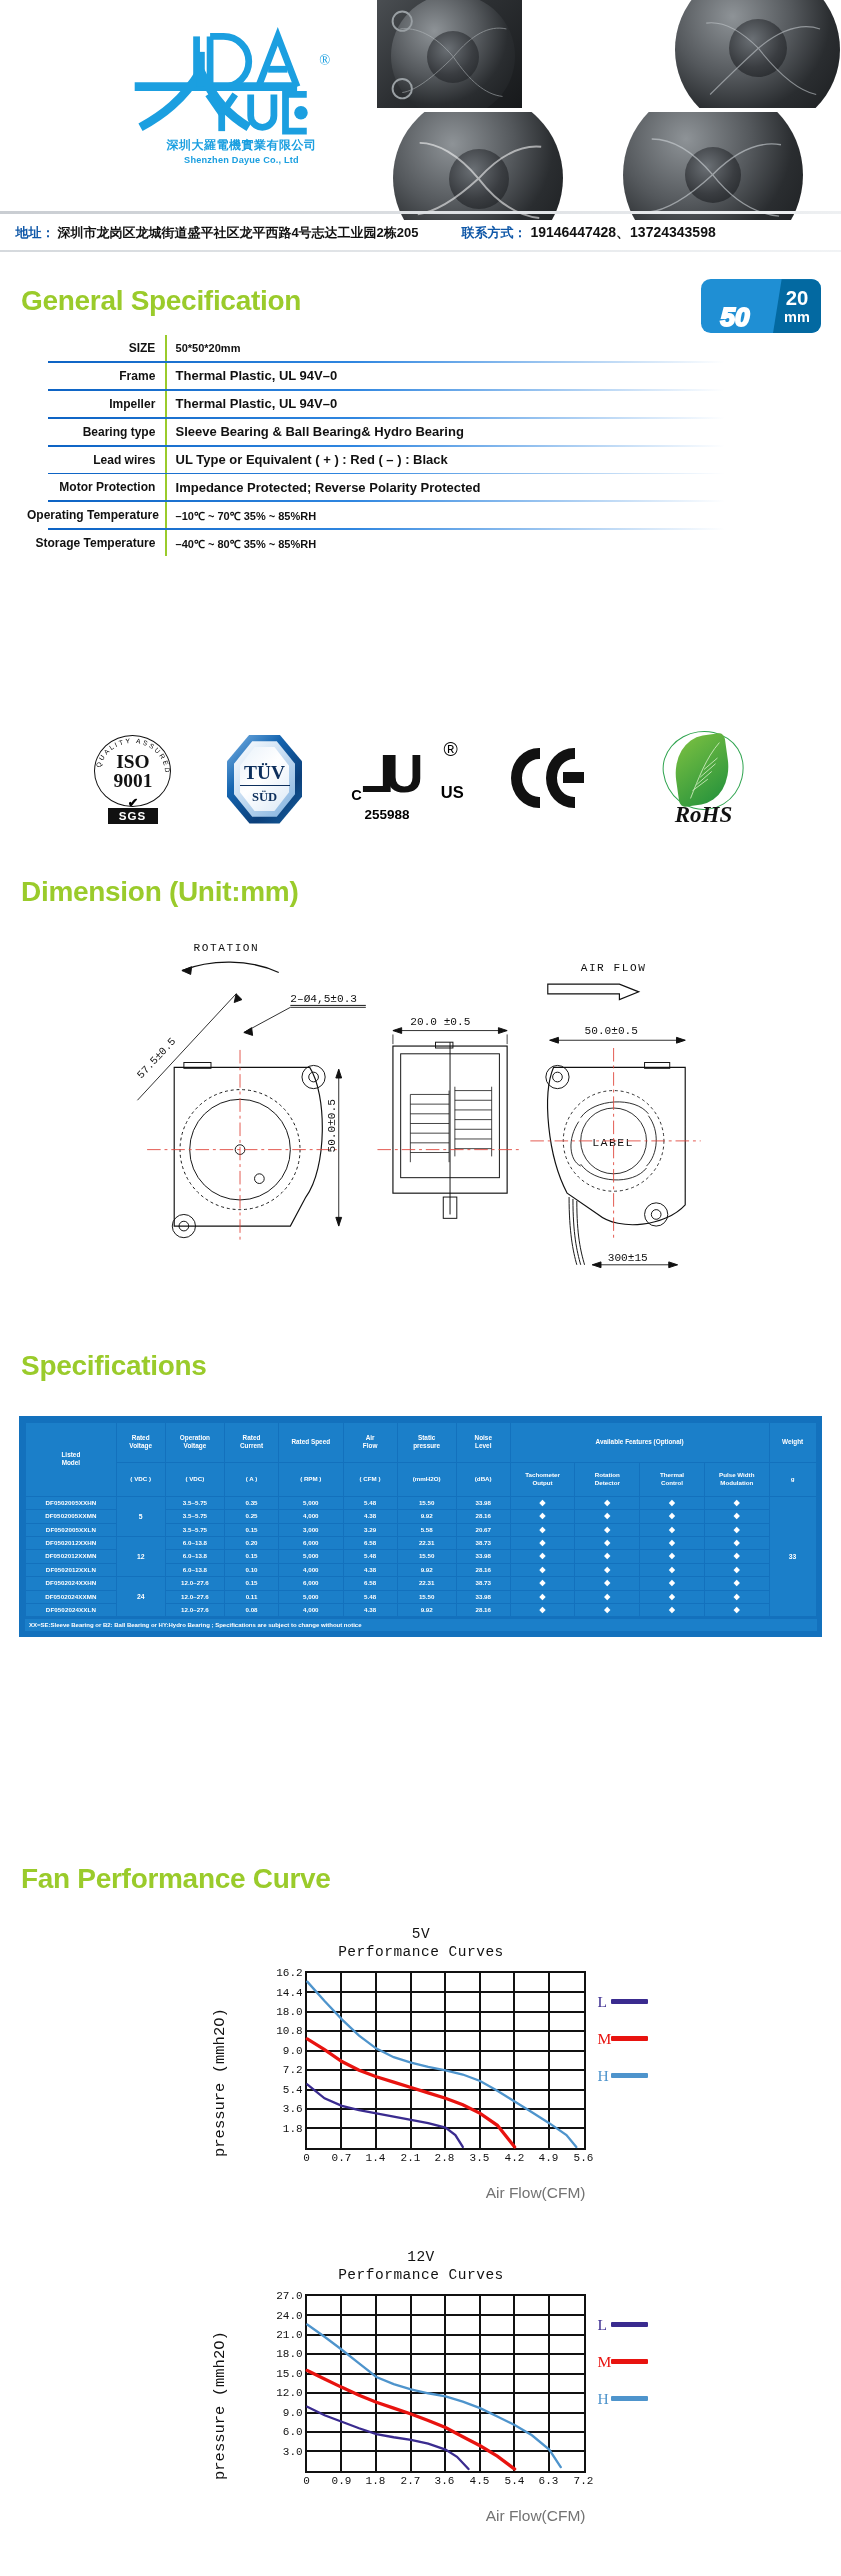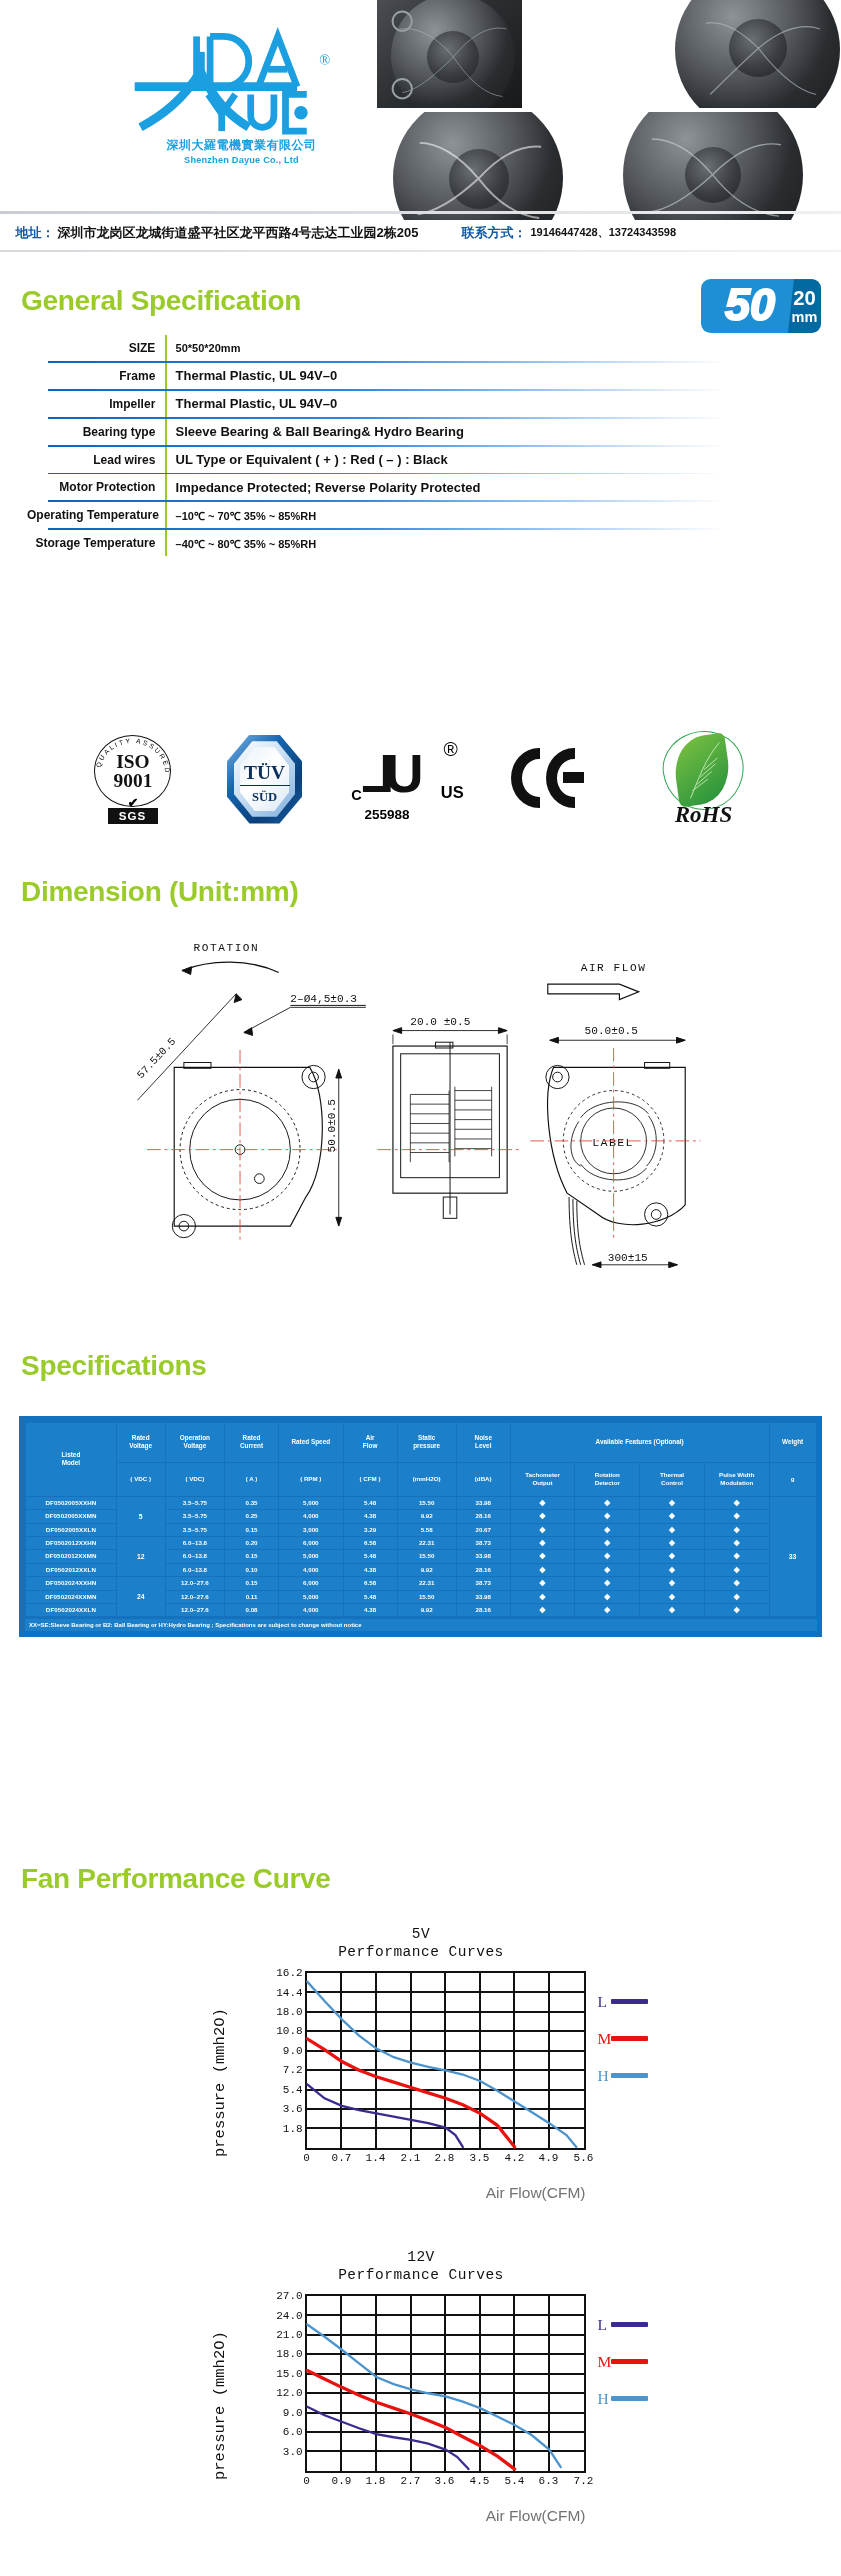--- a/index.html
+++ b/index.html
@@ -48,46 +48,45 @@
   }
 
   .addr-rule { position: absolute; left: 0; top: 211px; width: 842px; height: 2.9px; background: linear-gradient(90deg,#c9cdd2,#eef0f2); }
   .addr-bar {
     position: absolute; left: 0; top: 217px; width: 842px; height: 31px;
     display: flex; align-items: center;
   }
   .addr-label { color: #1058a8; font-weight: bold; font-size: 13px; margin-left: 15.5px; }
   .addr-text  { color: #111; font-weight: bold; font-size: 13px; margin-left: 2.9px; }
   .addr-label2 { color: #1058a8; font-weight: bold; font-size: 13px; margin-left: 43px; }
-  .addr-text2 { color: #111; font-weight: bold; font-size: 11px; margin-left: 3.9px; }
+  .addr-text2 { color: #111; font-weight: bold; font-size: 14px; margin-left: 3.9px; }
   .addr-rule2 { position: absolute; left: 0; top: 250px; width: 842px; height: 1.9px; background: linear-gradient(90deg,#d5d9dd,#f1f3f5); }
 
   
   .sec-title {
     color: #9acb2b; font-size: 28px; font-weight: bold;
     font-family: "Liberation Sans", sans-serif;
     letter-spacing: -0.3px;
   }
 
   
   .genspec { position: absolute; left: 0; top: 285px; width: 842px; }
   .genspec .sec-title { position: absolute; left: 21px; top: 0; }
   .badge {
     position: absolute; right: 21px; top: -5.8px;
     width: 120px; height: 54px; border-radius: 9.7px;
     background: #1f8fd4; overflow: hidden; display: flex;
   }
   .badge .b-left {
     width: 72px; height: 100%;
-    display: flex; align-items: flex-start; justify-content: center;
-    color: #fff; font-size: 45px; font-weight: bold; font-style: italic;
+    display: flex; align-items: flex-end; justify-content: center;
+    color: #fff; font-size: 26px; font-weight: bold; font-style: italic;
     text-shadow: 0 0 0 #fff;
     -webkit-text-stroke: 1.9px #fff; color: transparent;
     padding-right: 3.9px;
-    margin-left: 15px;
   }
   .badge .b-left span { color: transparent; -webkit-text-stroke: 2.1px #fff; }
   .badge .b-right {
     flex: 1; height: 100%; background: #0369a1;
     clip-path: polygon(18% 0, 100% 0, 100% 100%, 0% 100%);
     display: flex; flex-direction: column; align-items: center; justify-content: center;
     color: #fff; line-height: 1;
   }
   .badge .b-num { font-size: 20.3px; font-weight: bold; }
   .badge .b-mm { font-size: 14.5px; font-weight: bold; margin-top: 1.9px; }

